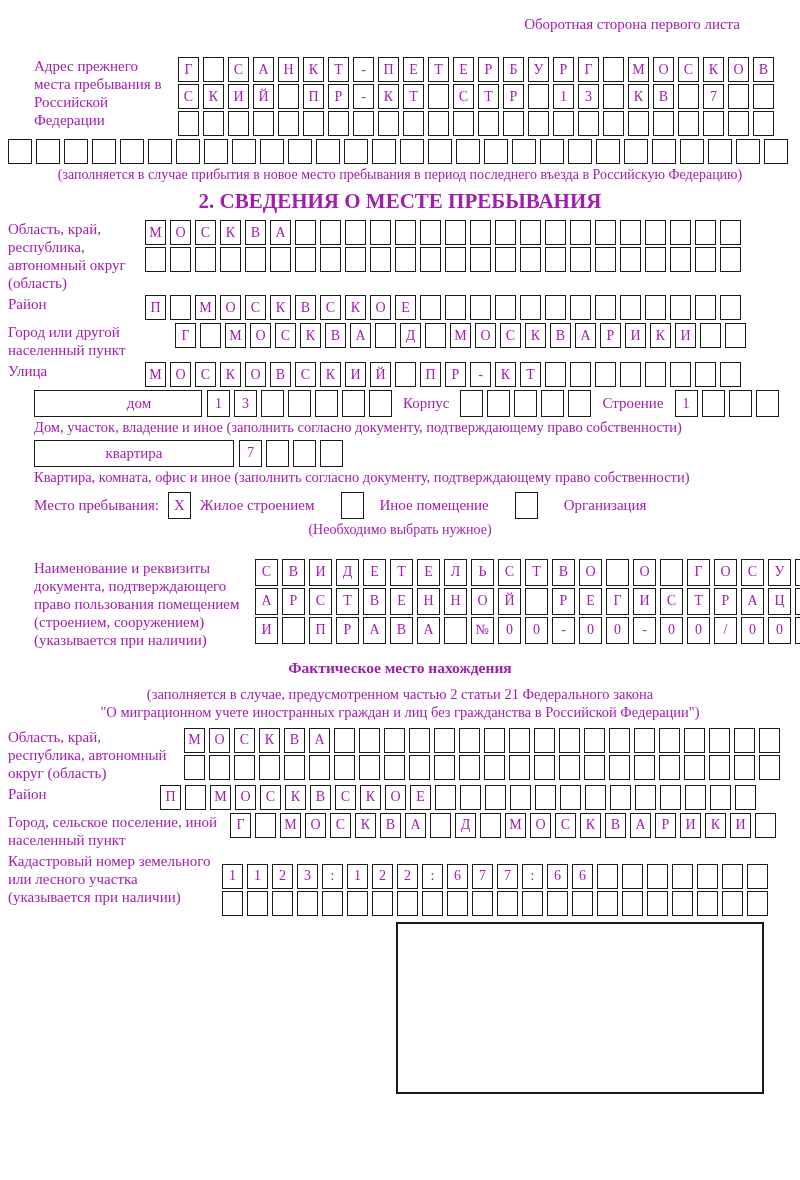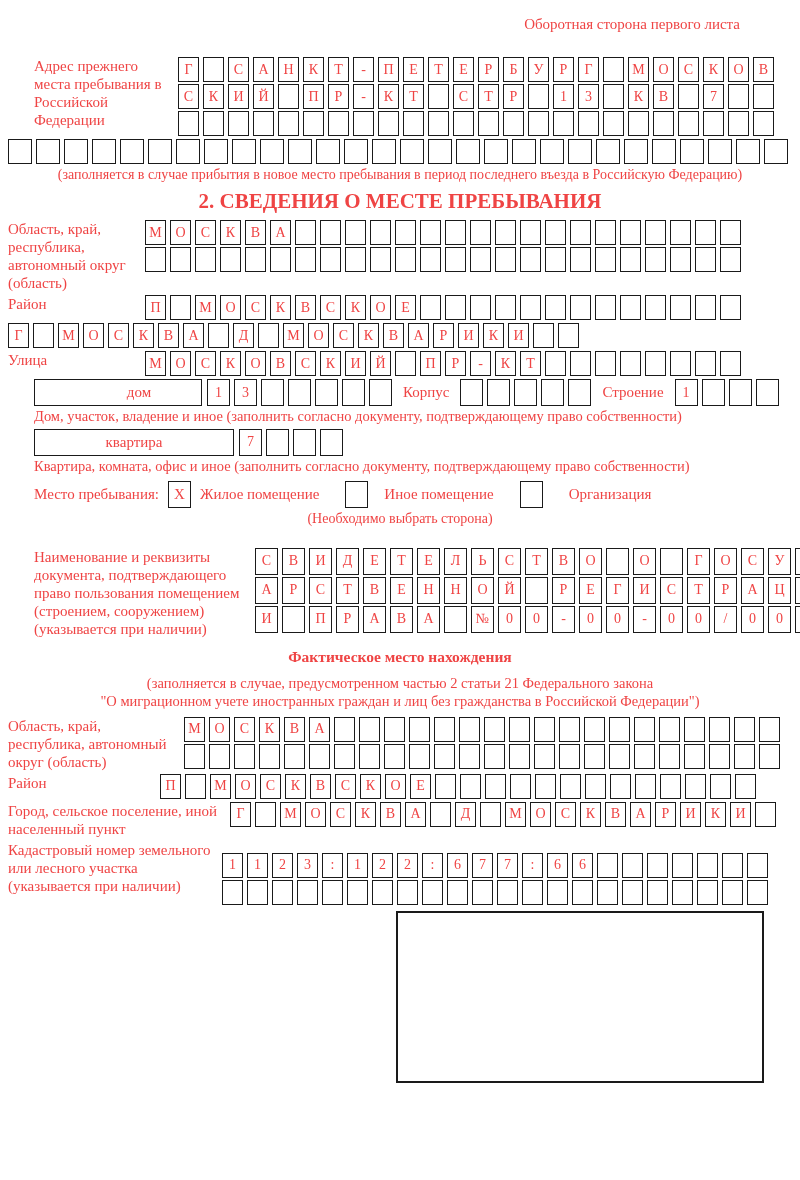--- a/index.html
+++ b/index.html
@@ -1,19 +1,19 @@
 <!DOCTYPE html>
 <html><head>
 <meta charset="utf-8">
 <style>
   * { box-sizing: border-box; }
   html,body { margin:0; padding:0; background:#fff; }
   .page {
     width:800px; height:1180px; margin:0 auto; position:relative;
-    background:#fff; color:#ef4444;
+    background:#fff; color:#a21caf;
     font-family:"Liberation Serif","DejaVu Serif",serif;
     padding:12px 8px 0 8px; overflow:hidden;
   }
   .header-note { text-align:right; font-size:15px; padding-right:52px; margin:4px 0 24px 0; }
 
   .cells { display:flex; gap:4px; }
   .cells + .cells { margin-top:2px; }
   .cell {
     flex:none; width:21px; height:25px; border:1.5px solid #1a1a1a;
     display:inline-flex; align-items:center; justify-content:center;
@@ -262,20 +262,21 @@
         <span class="cell"></span>
         <span class="cell"></span>
         <span class="cell"></span>
         <span class="cell"></span>
         <span class="cell"></span>
         <span class="cell"></span>
       </div>
   </div>
 
   <div class="field">
+    <div class="field-label lw167">Город или другой населенный пункт</div>
     <div class="cells">
         <span class="cell">Г</span>
         <span class="cell"></span>
         <span class="cell">М</span>
         <span class="cell">О</span>
         <span class="cell">С</span>
         <span class="cell">К</span>
         <span class="cell">В</span>
         <span class="cell">А</span>
         <span class="cell"></span>
@@ -364,31 +365,31 @@
         <span class="cell"></span>
       </div>
   </div>
   <div class="caption-left">Квартира, комната, офис и иное (заполнить согласно документу, подтверждающему право собственности)</div>
 
   <div class="chk-row">
     <span>Место пребывания:</span>
     <span class="gap-s"></span>
     <span class="chk">X</span>
     <span class="gap-s"></span>
-    <span>Жилое помещение</span>
+    <span>Жилое строением</span>
     <span class="gap-l"></span>
     <span class="chk"></span>
     <span class="gap-m"></span>
     <span>Иное помещение</span>
     <span class="gap-l"></span>
     <span class="chk"></span>
     <span class="gap-l"></span>
     <span>Организация</span>
   </div>
-  <div class="caption">(Необходимо выбрать сторона)</div>
+  <div class="caption">(Необходимо выбрать нужное)</div>
 
   <div class="field" style="margin-top:20px">
     <div class="field-label lw247 indent">Наименование и реквизиты документа, подтверждающего право пользования помещением (строением, сооружением) (указывается при наличии)</div>
     <div class="rows">
       <div class="cells cells-lg">
           <span class="cell">С</span>
           <span class="cell">В</span>
           <span class="cell">И</span>
           <span class="cell">Д</span>
           <span class="cell">Е</span>

